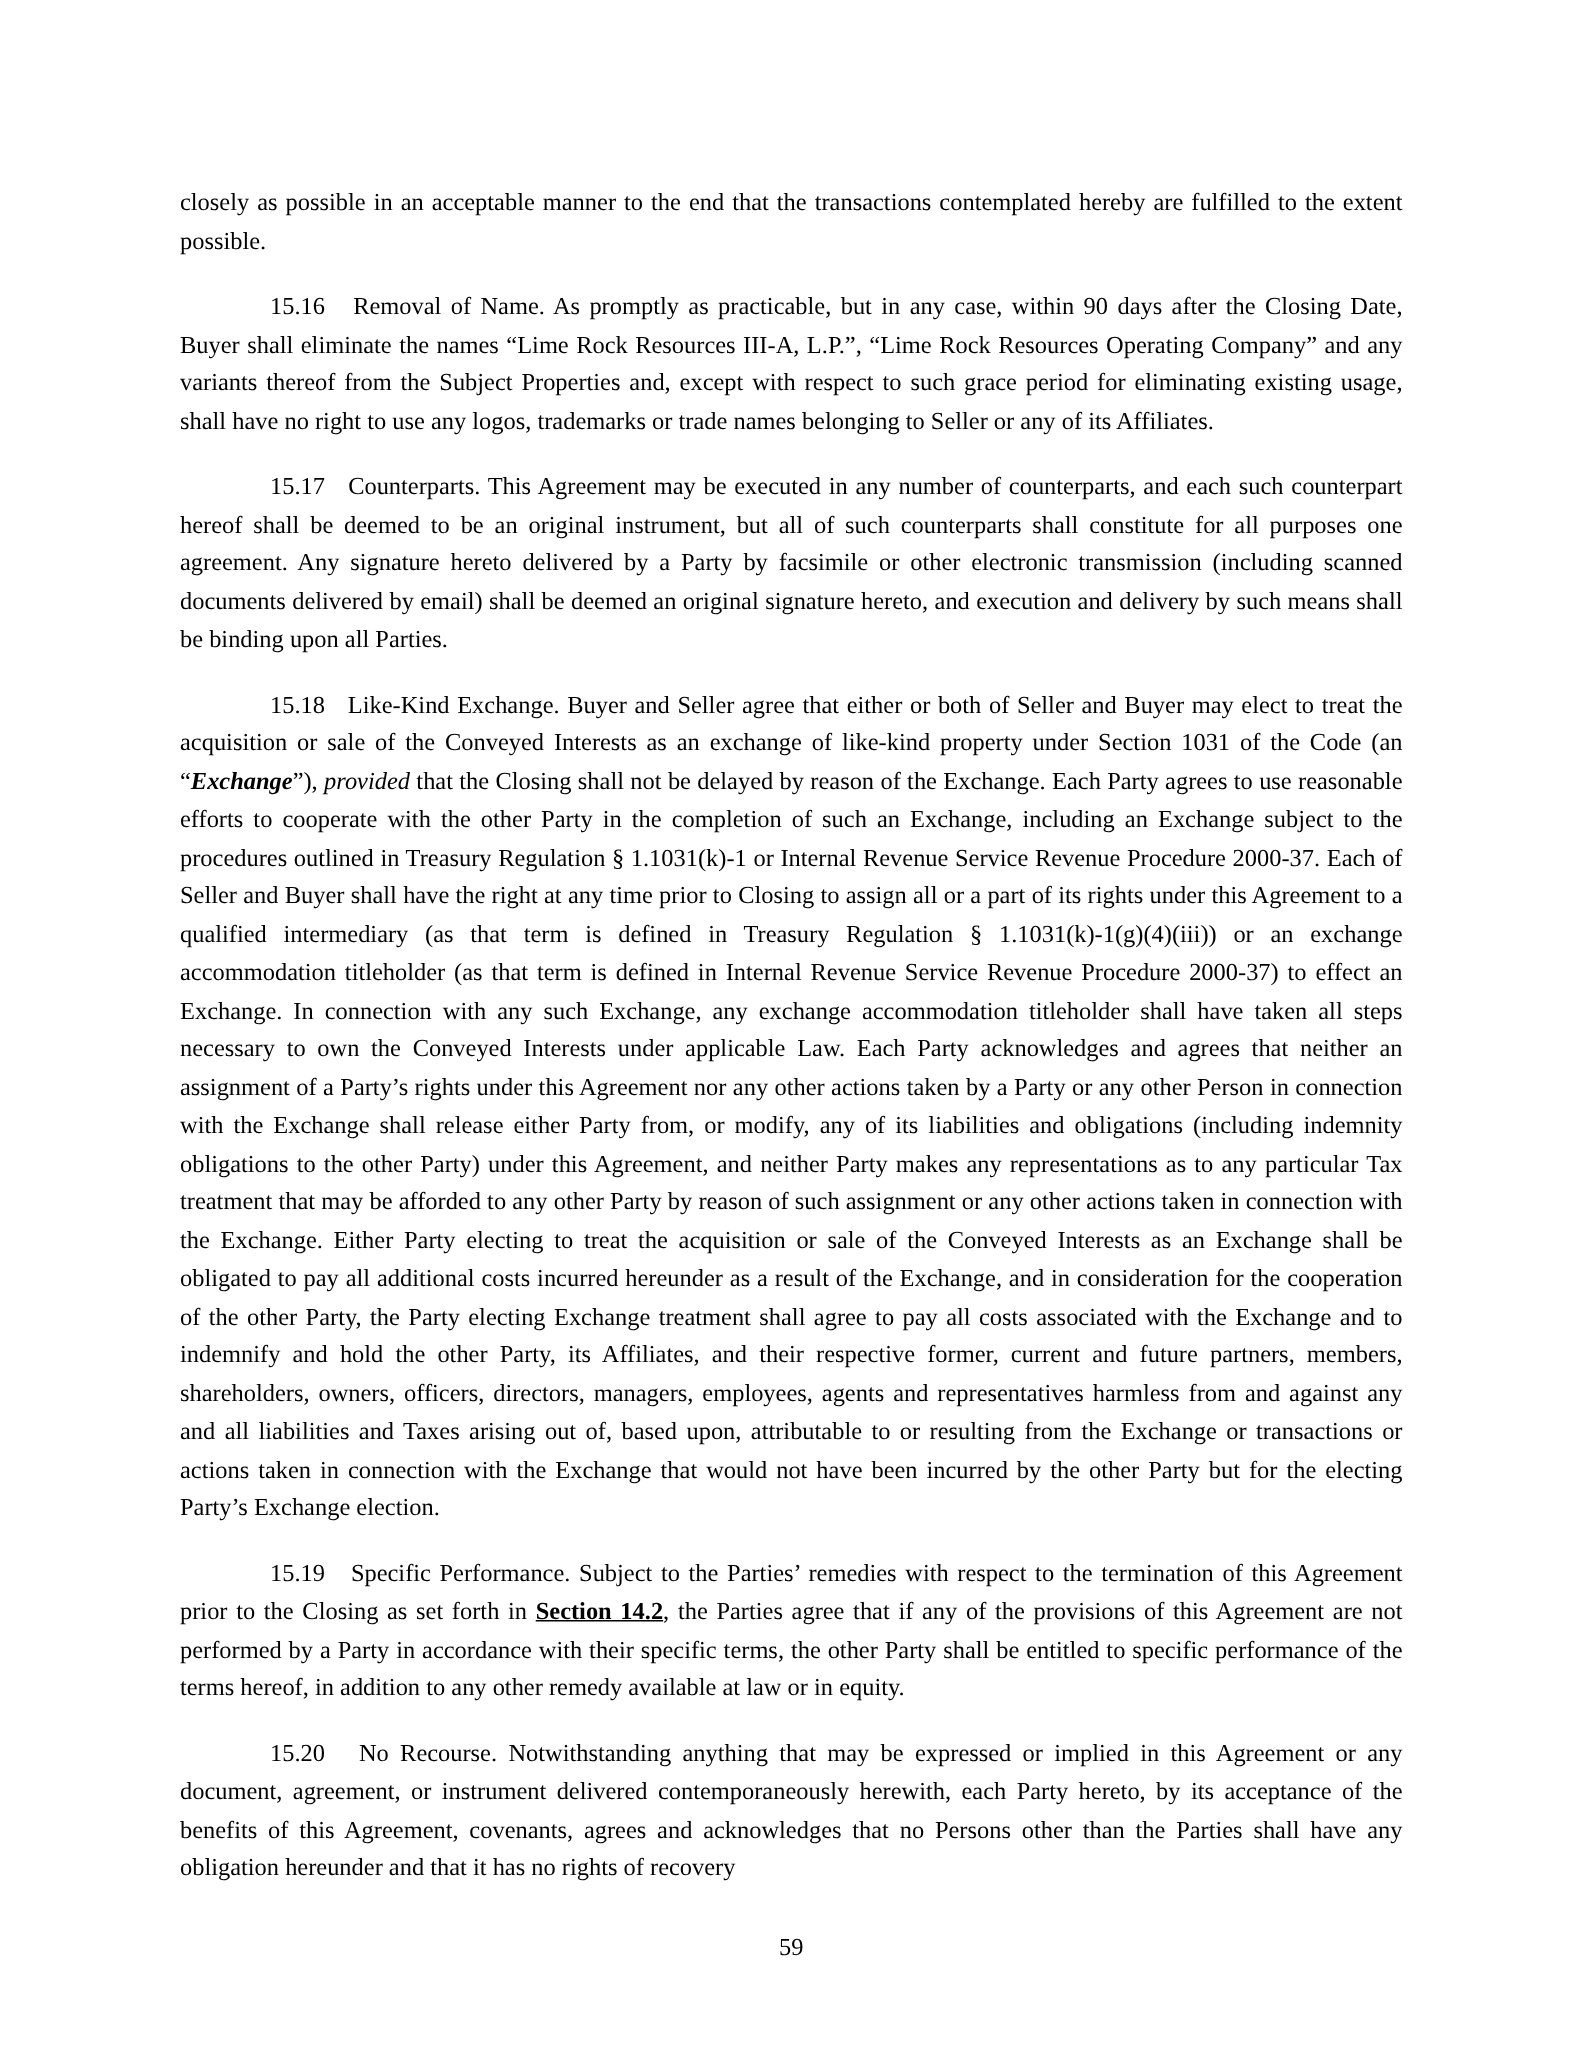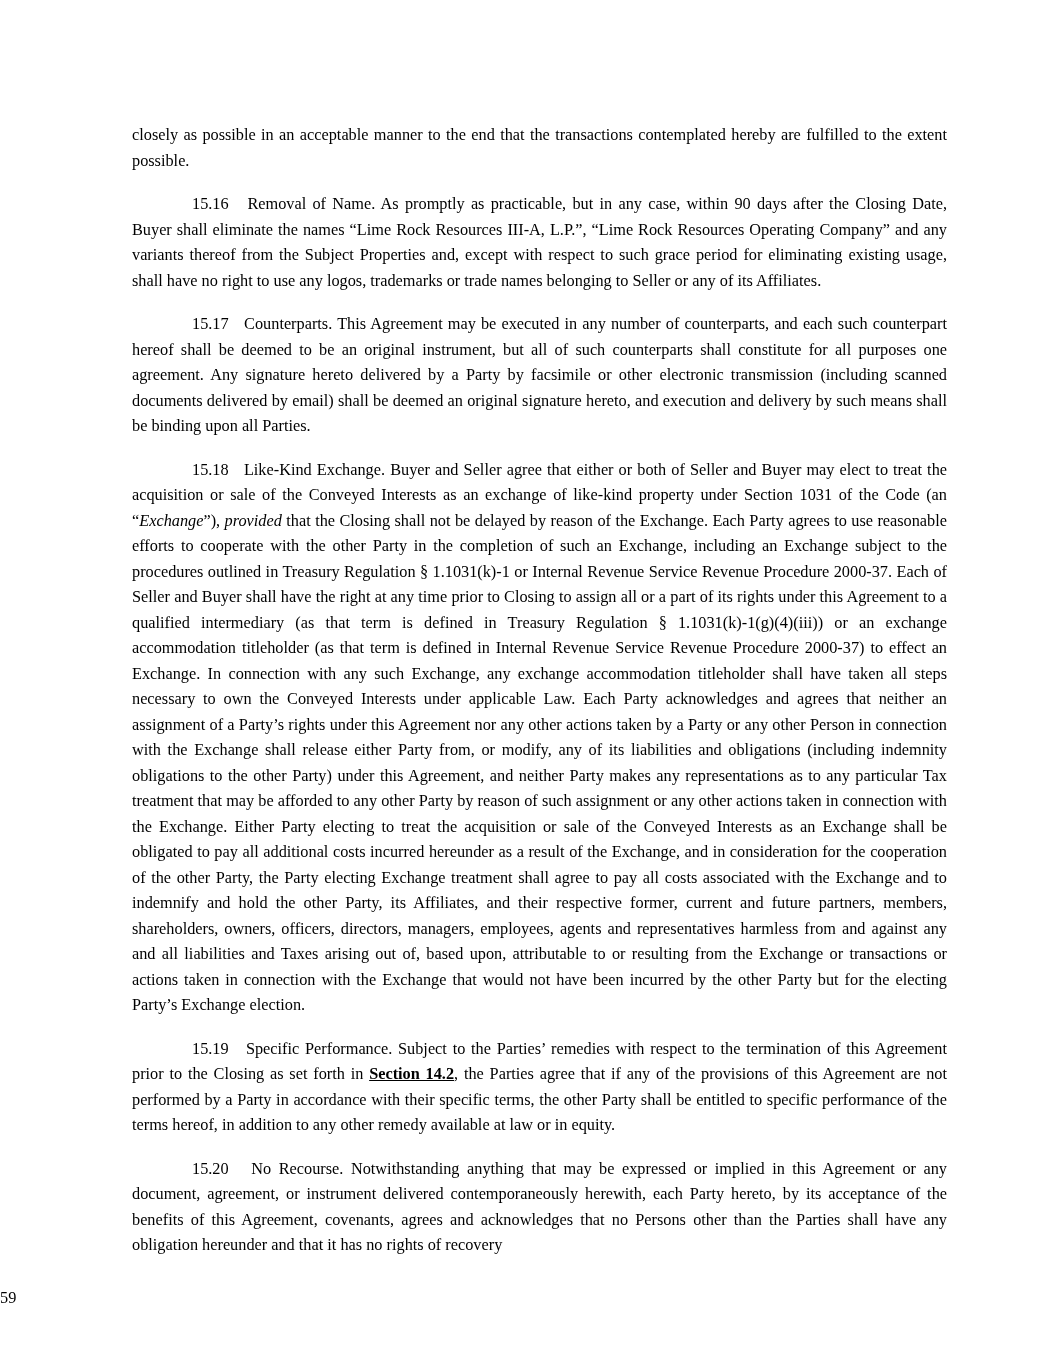--- a/index.html
+++ b/index.html
@@ -15,47 +15,46 @@
     margin: 0 auto;
     font-family: "Liberation Serif", serif;
     color: #000000;
     box-sizing: border-box;
   }
   .content {
     position: absolute;
     left: 120px;
     top: 122px;
     width: 815px;
-    margin-left: 12px;
   }
   p {
     margin: 0 0 0 0;
     font-size: 16.3px;
     line-height: 25.5px;
     text-align: justify;
     text-justify: inter-word;
     hyphens: none;
   }
   p.para {
     margin-bottom: 18px;
   }
   .indent {
     display: inline-block;
     width: 60px;
   }
   b { font-weight: normal; }
   i { font-style: italic; }
-  .bi { font-weight: normal; font-style: italic; }
+  .bi { font-weight: bold; font-style: italic; }
   .u { text-decoration: underline; font-weight: bold; }
   .folio {
     position: absolute;
     left: 0;
     right: 0;
     top: 1288px;
-    text-align: left;
+    text-align: center;
     font-size: 16.3px;
     font-family: "Liberation Serif", serif;
   }
 </style>
 </head>
 <body>
 
 <div class="page">
   <div class="content">
 

